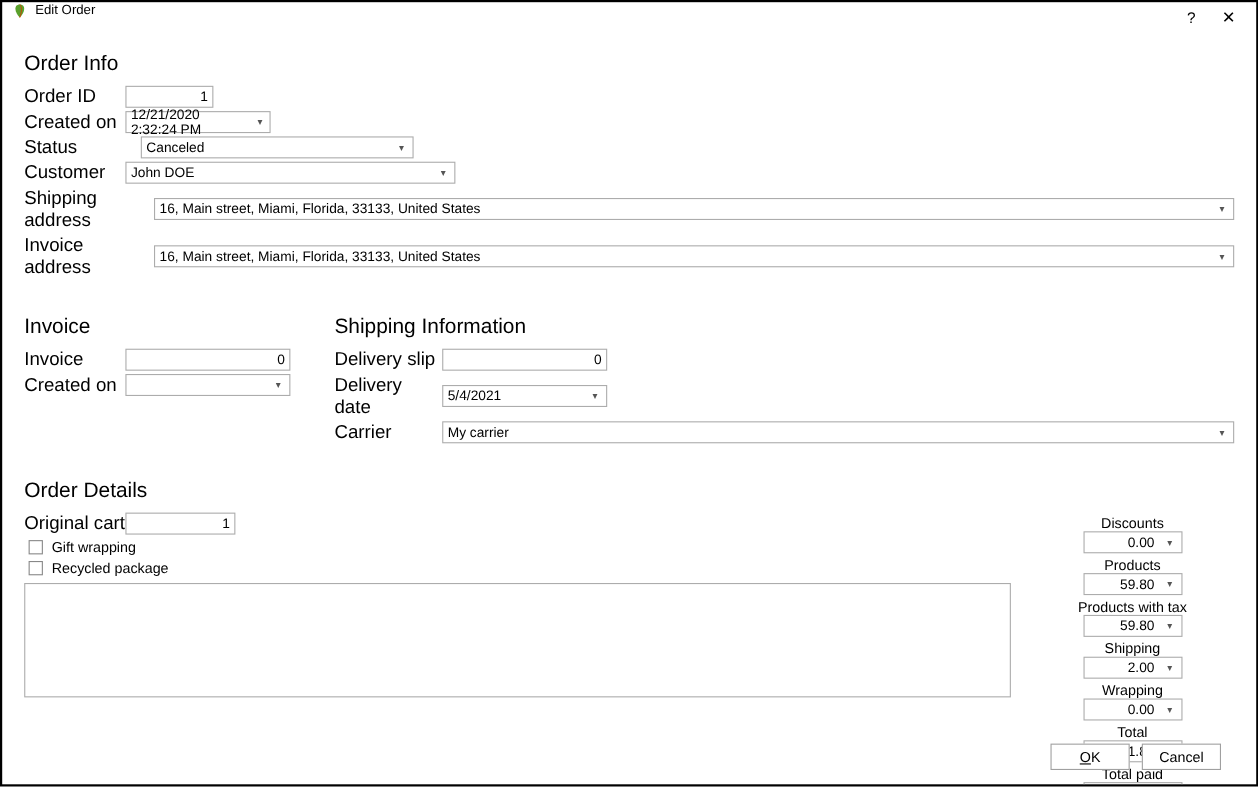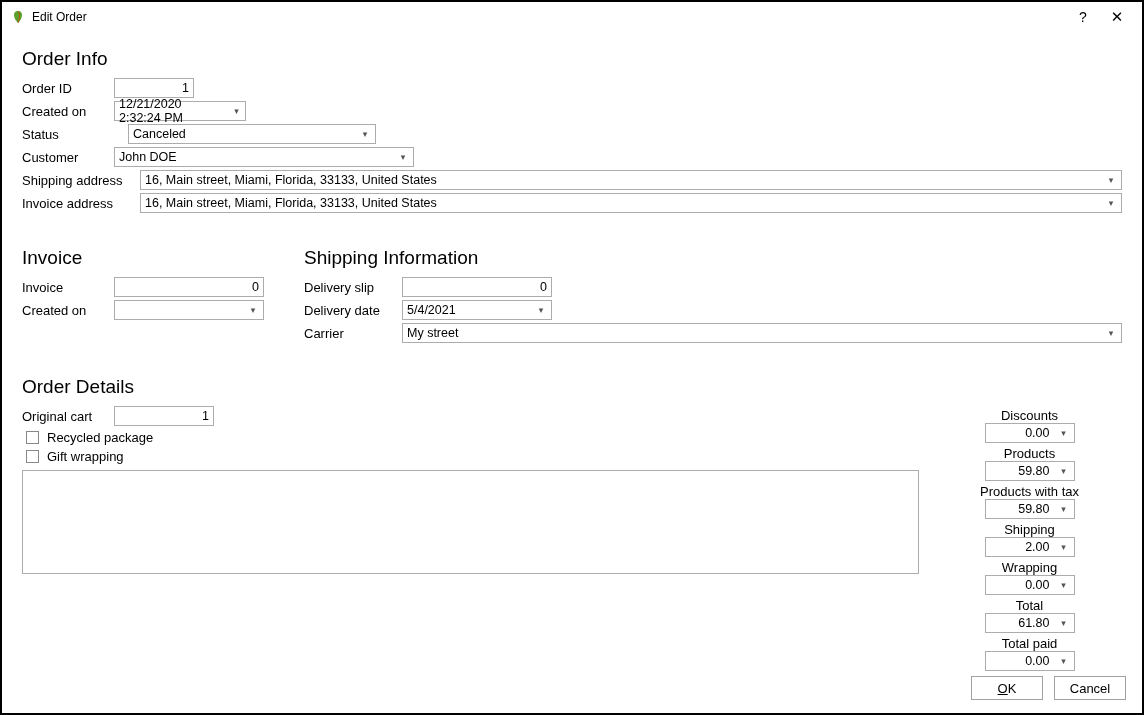--- a/index.html
+++ b/index.html
@@ -7,21 +7,20 @@
   body {
     width: 1144px;
     height: 715px;
     background: #fff;
     color: #000;
     position: relative;
     border: 2px solid #000;
   }
   .titlebar {
     display: flex;
-    align-items: center;
     height: 30px;
     padding: 0 8px;
   }
   .titlebar .app-icon {
     width: 16px; height: 16px; margin-right: 6px;
     display: inline-block;
   }
   .titlebar .title {
     font-size: 12px;
     flex: 0 0 auto;
@@ -42,21 +41,21 @@
     font-weight: 400;
     margin: 10px 0 8px 0;
   }
   .row {
     display: flex;
     align-items: center;
     margin-bottom: 3px;
     font-size: 13px;
   }
   .lbl {
-    font-size: 13px;
+    font-size: 17px;
   }
   .order-info .lbl { width: 92px; }
   .input, .select, .dateinput, .numinput {
     height: 20px;
     border: 1px solid #acacac;
     background: #fff;
     font-size: 12.5px;
     padding: 0 4px;
     display: flex;
     align-items: center;
@@ -113,21 +112,21 @@
     margin-right: 8px;
     background: #fff;
   }
   .bigtext {
     width: 897px; height: 104px;
     border: 1px solid #acacac;
     margin-top: 6px;
   }
   .footer {
     position: absolute;
-    right: 16px;
+    right: 32px;
     bottom: 13px;
     display: flex;
     gap: 11px;
   }
   .btn {
     width: 72px; height: 24px;
     border: 1px solid #a0a0a0;
     background: #fff;
     font-size: 13px;
     display: flex; align-items: center; justify-content: center;
@@ -226,43 +225,43 @@
       <div class="row">
         <span class="lbl">Delivery date</span>
         <div class="select" style="width:150px;">
           <span>5/4/2021</span>
           <span class="caret">▾</span>
         </div>
       </div>
       <div class="row">
         <span class="lbl">Carrier</span>
         <div class="select wide">
-          <span>My street</span>
+          <span>My carrier</span>
           <span class="caret">▾</span>
         </div>
       </div>
     </div>
   </div>
 
   <div class="section-title" style="margin-top:30px;">Order Details</div>
   <div class="order-details-row">
     <div class="details-left">
       <div class="row">
         <span class="lbl">Original cart</span>
         <div class="numinput" style="width:100px;">
             <span>1</span>
           </div>
       </div>
       <div class="chk-row">
         <span class="chk"></span>
-        <span>Recycled package</span>
+        <span>Gift wrapping</span>
       </div>
       <div class="chk-row">
         <span class="chk"></span>
-        <span>Gift wrapping</span>
+        <span>Recycled package</span>
       </div>
       <div class="bigtext"></div>
     </div>
 
     <div class="details-right">
       <div class="row">
         <span class="lbl2">Discounts</span>
         <div class="numfield">
             <span>0.00</span>
             <span class="caret">▾</span>

